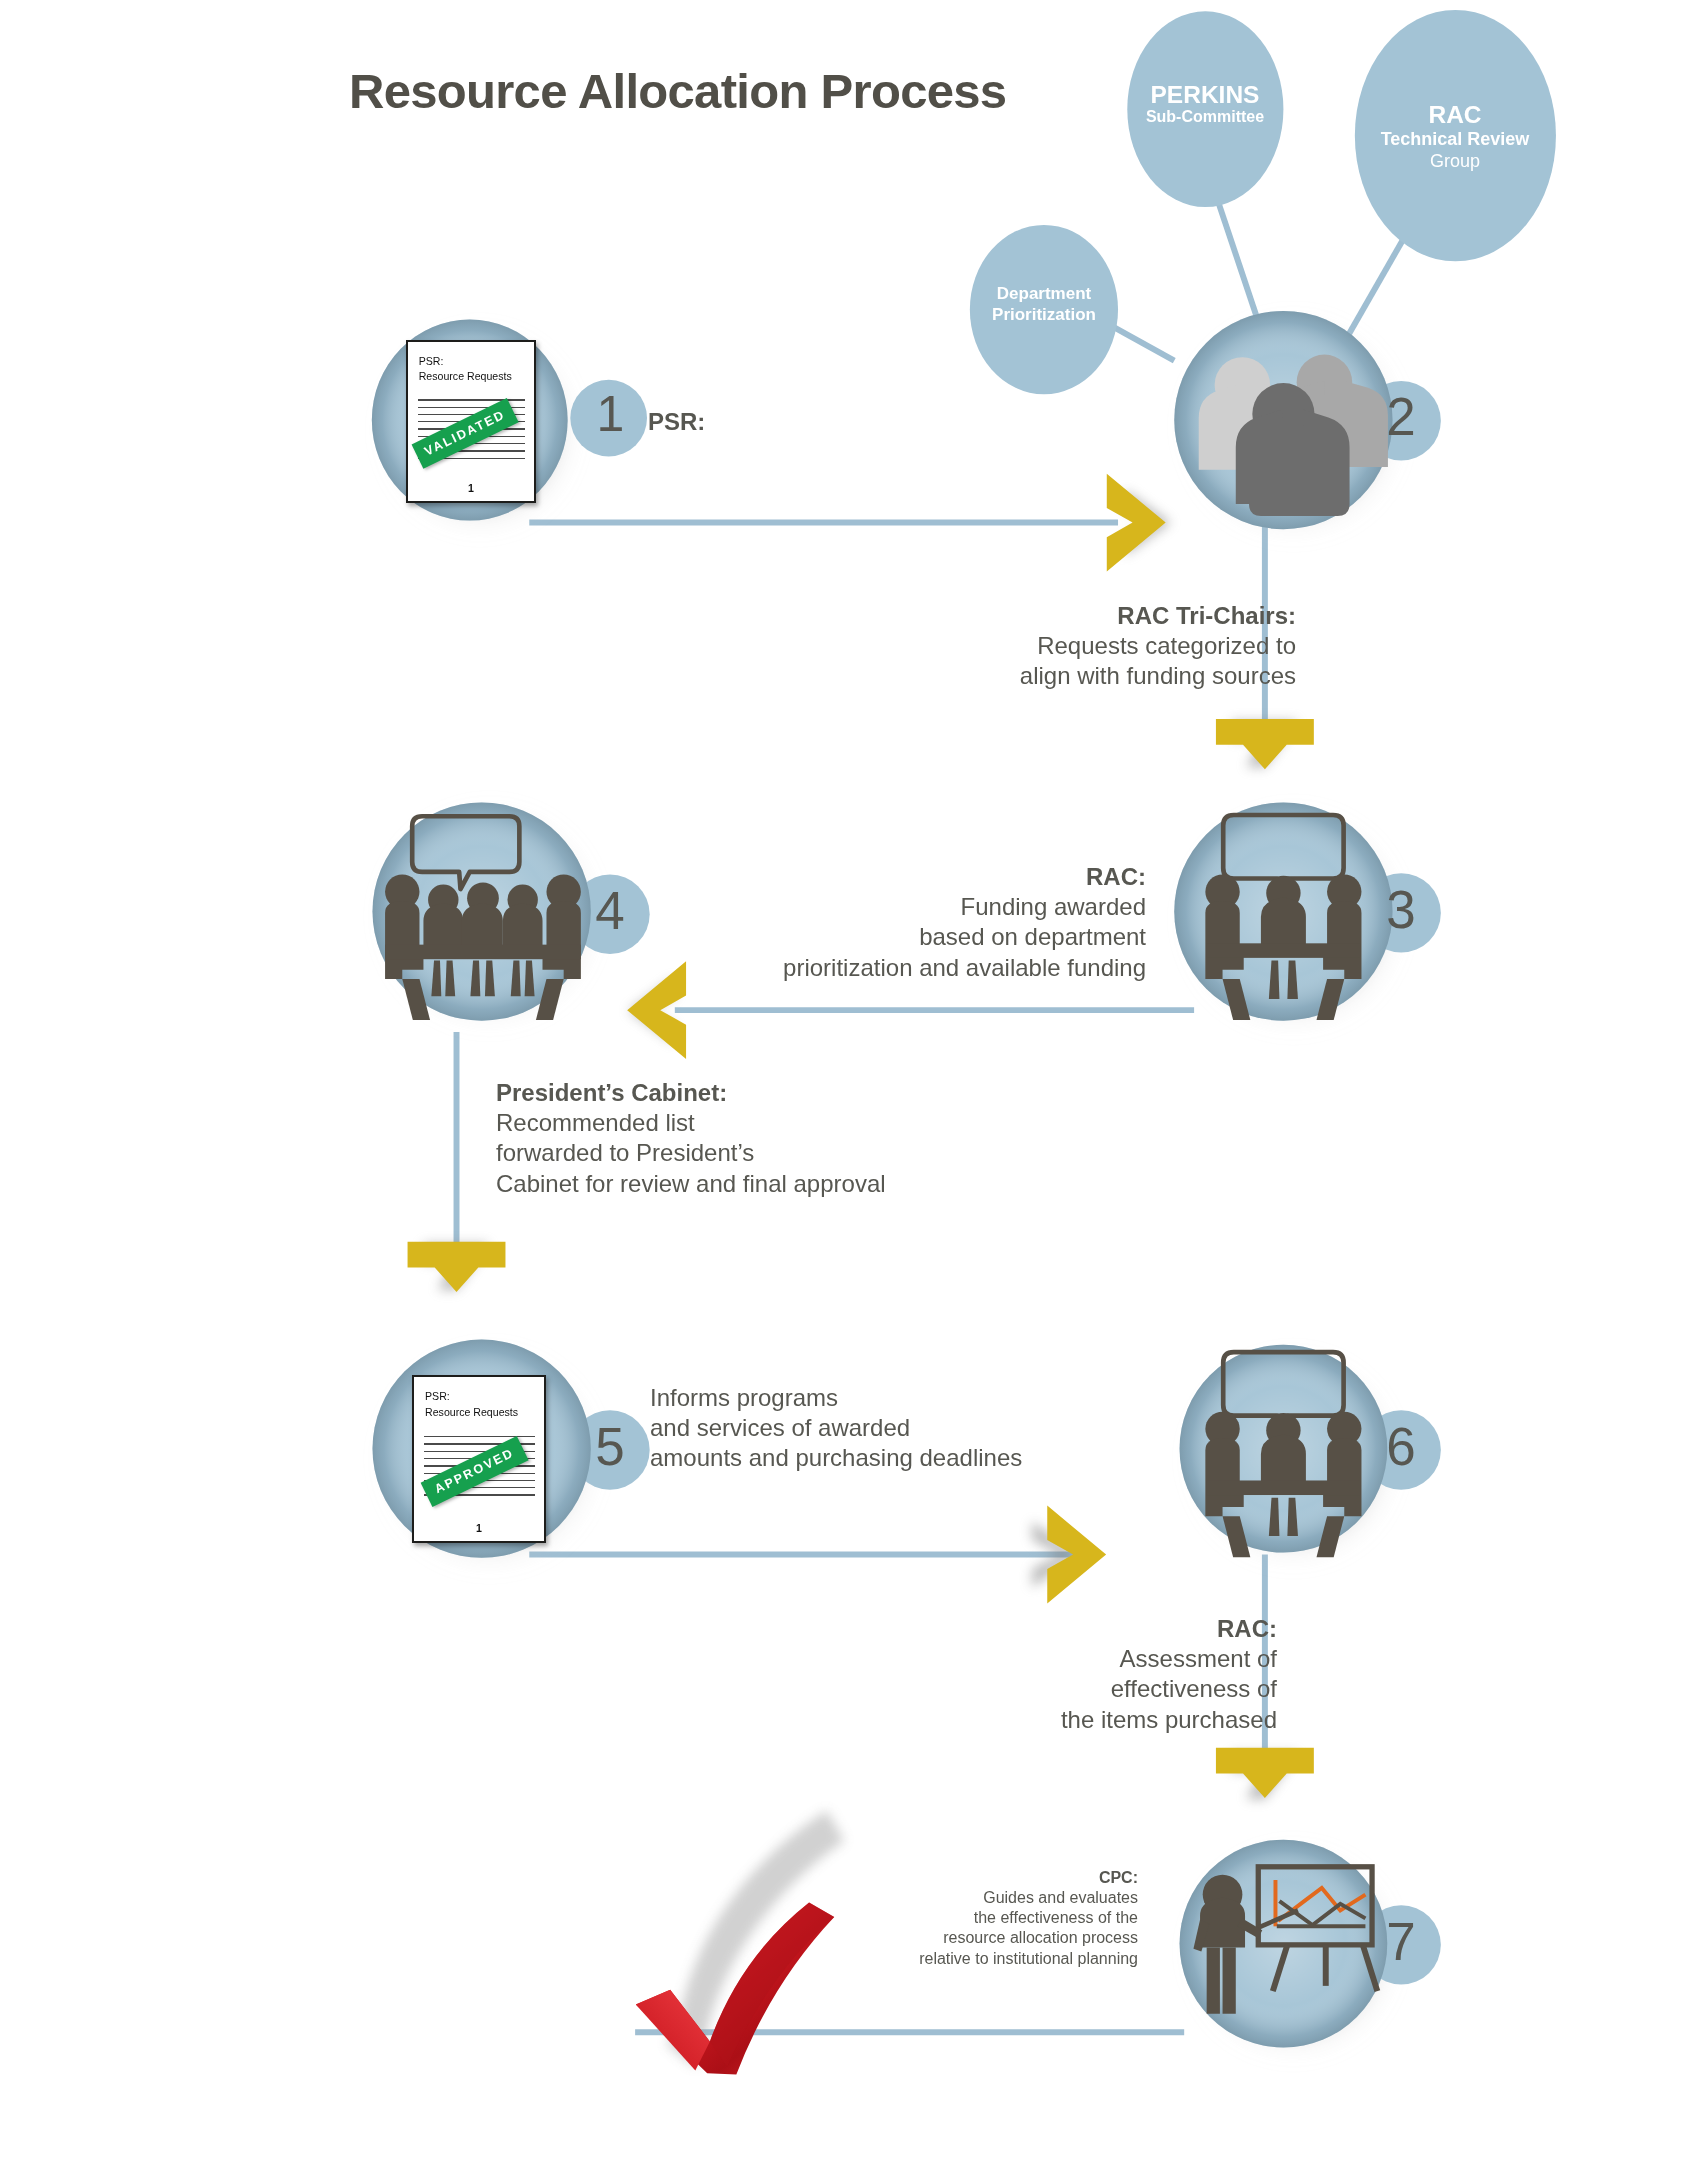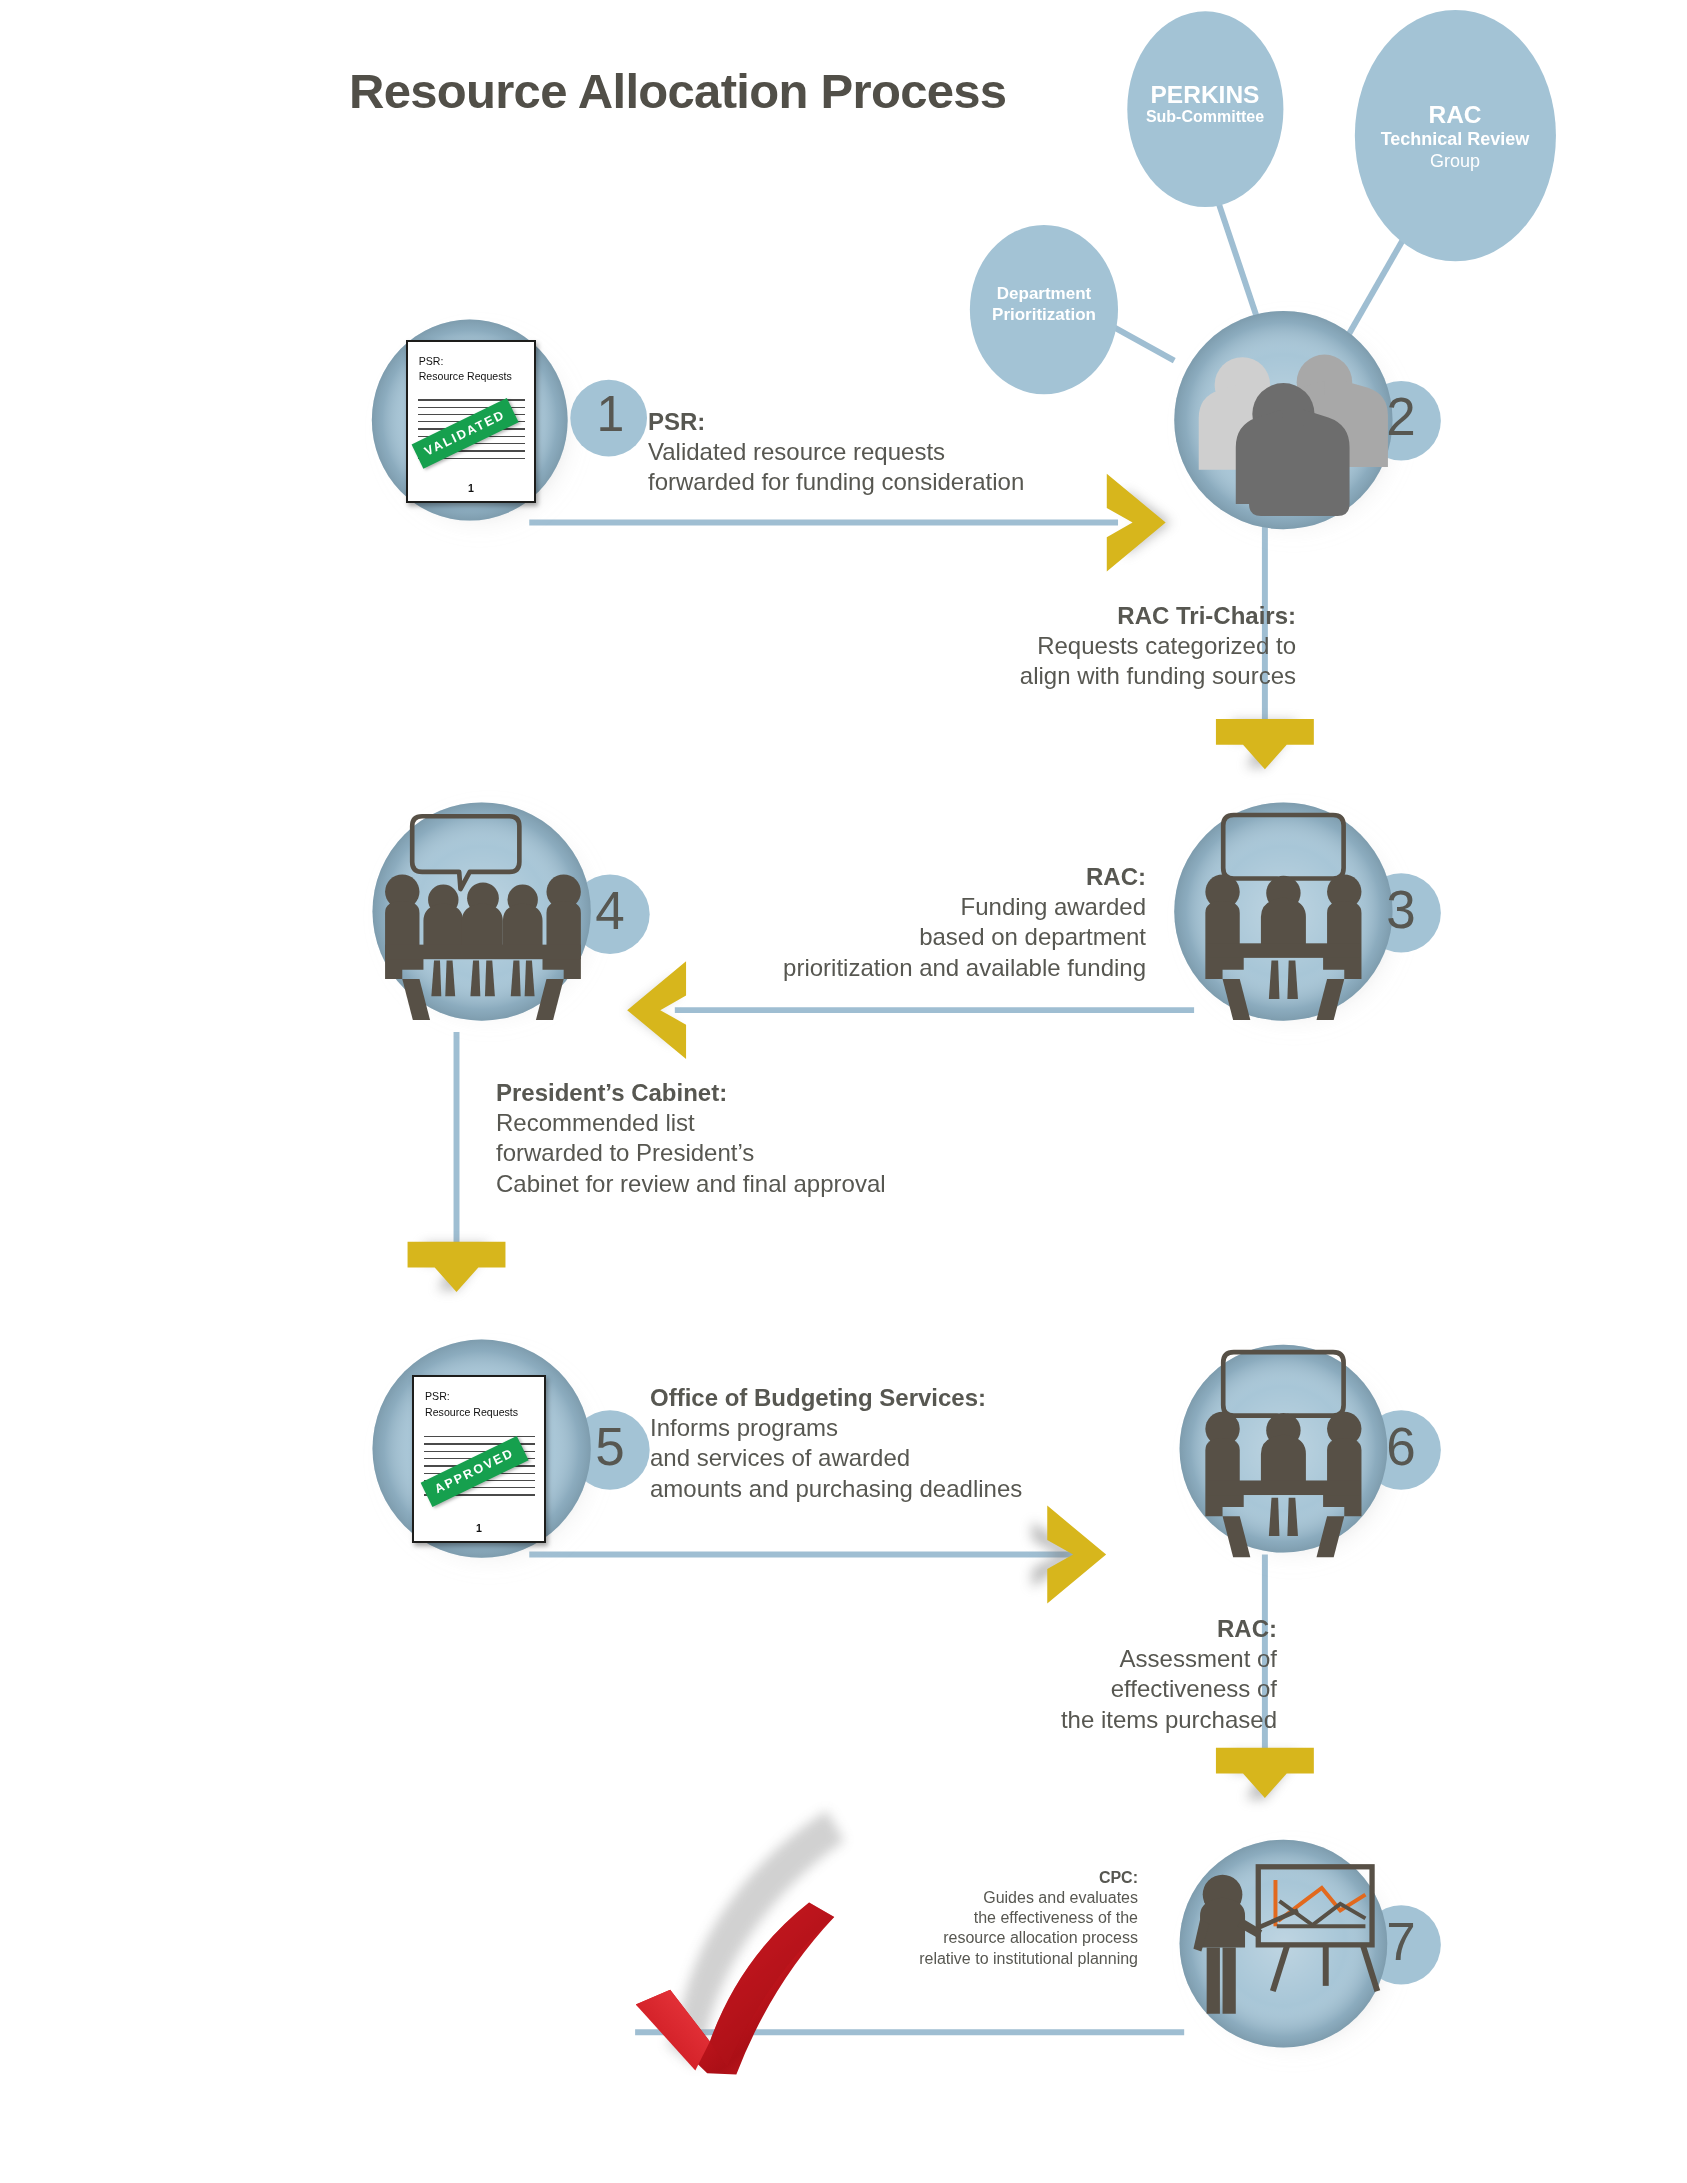--- a/index.html
+++ b/index.html
@@ -387,22 +387,20 @@
   <div class="circ-num" style="left:1364px;top:883px;width:74px;font-size:53px;">3</div>
   <div class="circ-num" style="left:573px;top:884px;width:74px;font-size:53px;">4</div>
   <div class="circ-num" style="left:573px;top:1420px;width:74px;font-size:53px;">5</div>
   <div class="circ-num" style="left:1364px;top:1420px;width:74px;font-size:53px;">6</div>
   <div class="circ-num" style="left:1364px;top:1915px;width:74px;font-size:53px;">7</div>
 
   <div id="page-title">Resource Allocation Process</div>
 
   <div class="txt t-step1 tl">
     <span class="hd">PSR:</span>
-    <span class="bd" style="white-space:pre-line;">Validated resource requests
-forwarded for funding consideration</span>
   </div>
 
   <div class="txt t-step2 tr">
     <span class="hd">RAC Tri-Chairs:</span>
     <span class="bd" style="white-space:pre-line;">Requests categorized to
 align with funding sources</span>
   </div>
 
   <div class="txt t-step3 tr">
     <span class="hd">RAC:</span>
@@ -412,21 +410,20 @@
   </div>
 
   <div class="txt t-step4 tl">
     <span class="hd">President’s Cabinet:</span>
     <span class="bd" style="white-space:pre-line;">Recommended list
 forwarded to President’s
 Cabinet for review and final approval</span>
   </div>
 
   <div class="txt t-step5 tl">
-    <span class="hd">Office of Budgeting Services:</span>
     <span class="bd" style="white-space:pre-line;">Informs programs
 and services of awarded
 amounts and purchasing deadlines</span>
   </div>
 
   <div class="txt t-step6 tr">
     <span class="hd">RAC:</span>
     <span class="bd" style="white-space:pre-line;">Assessment of
 effectiveness of
 the items purchased</span>

